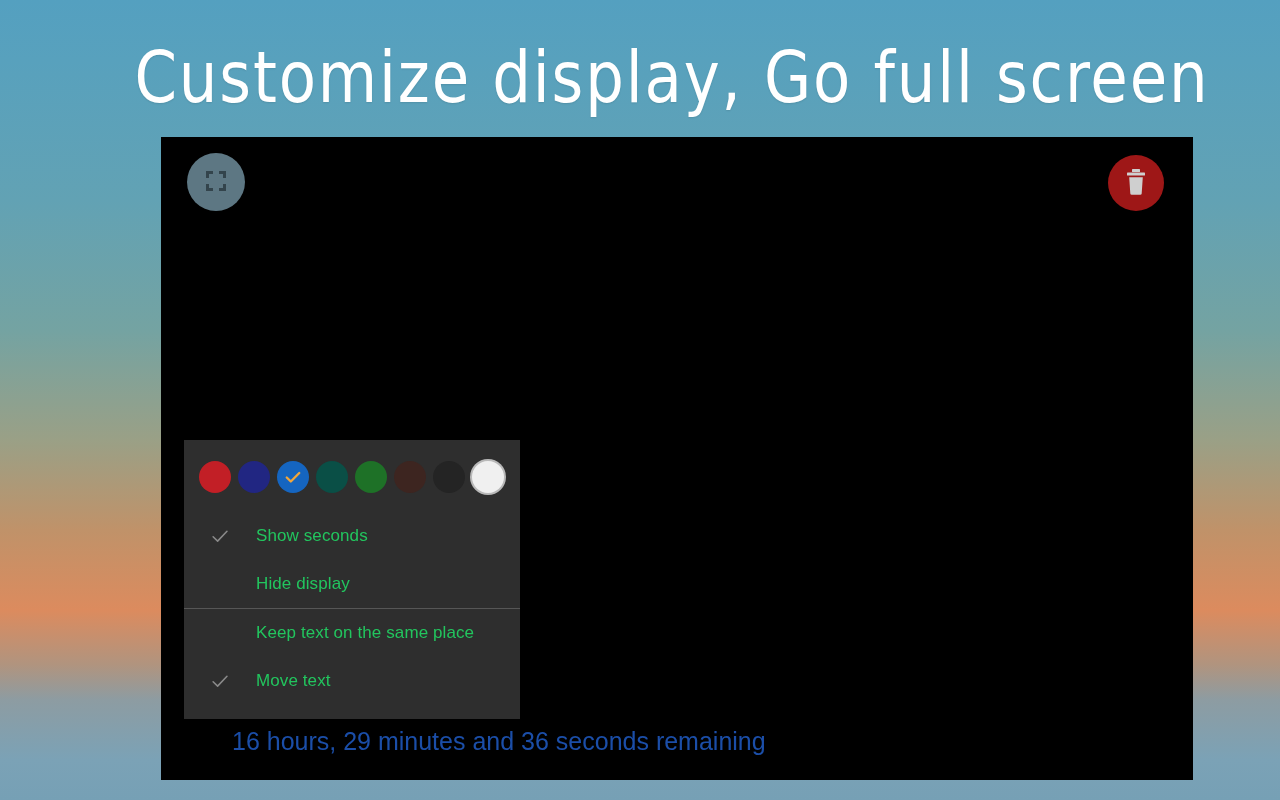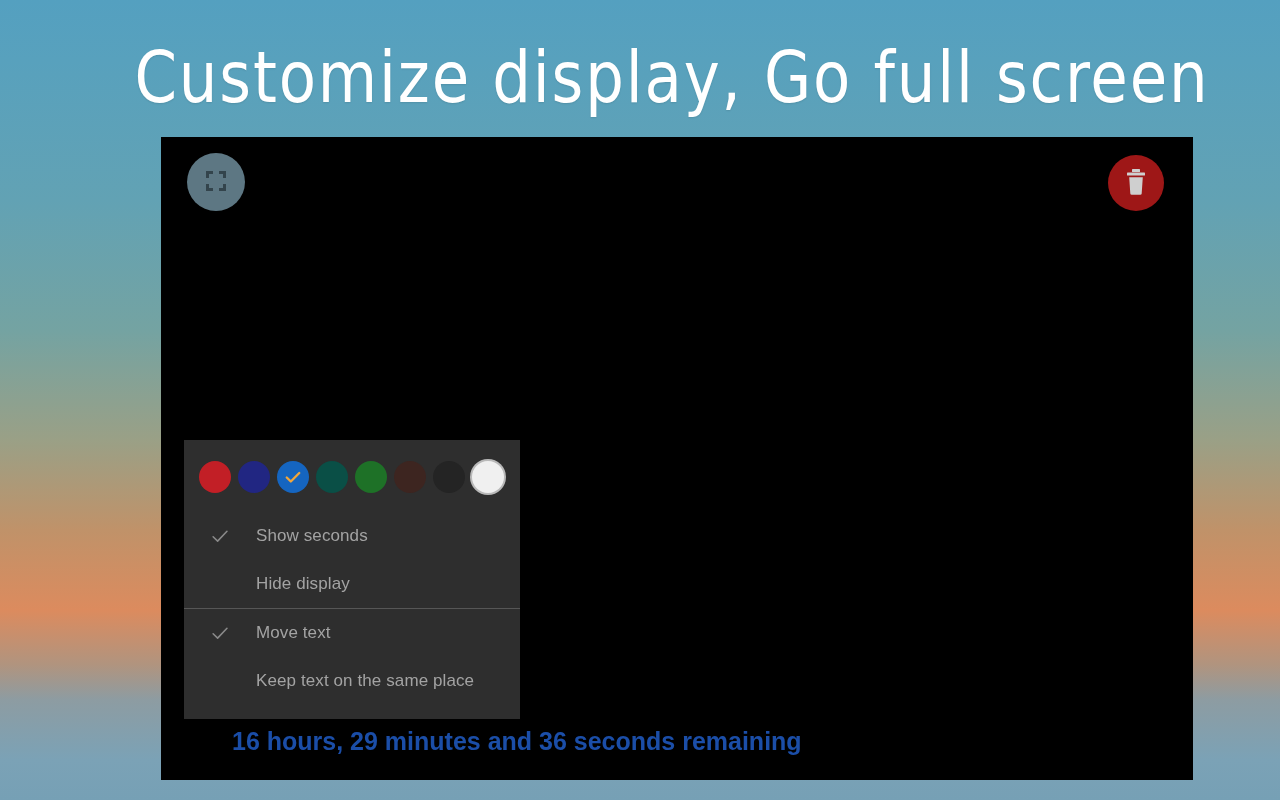--- a/index.html
+++ b/index.html
@@ -104,21 +104,21 @@
     height: 643px;
     pointer-events: none;
   }
 
   #clock-remaining {
     position: absolute;
     left: 71px;
     top: 588px;
     color: #1b4ea8;
     font-family: "Liberation Sans", sans-serif;
-    font-weight: 700;
+    font-weight: 400;
     font-size: 25px;
     line-height: 32px;
     white-space: nowrap;
   }
 
   
   #context-menu {
     position: absolute;
     left: 23px;
     top: 303px;
@@ -171,21 +171,21 @@
 
   .menu-check-slot {
     width: 72px;
     flex: 0 0 72px;
     display: flex;
     align-items: center;
     justify-content: center;
   }
 
   .menu-label {
-    color: #a3a3a3;
+    color: #22c55e;
     font-size: 17px;
     font-family: "Liberation Sans", sans-serif;
     font-weight: 400;
     letter-spacing: 0.1px;
     white-space: nowrap;
   }
 
   #menu-divider {
     height: 1px;
     background: #565656;
@@ -262,30 +262,30 @@
           <div class="menu-item">
             <div class="menu-check-slot"></div>
             <div class="menu-label">Hide display</div>
           </div>
         </div>
 
       <div id="menu-divider"></div>
 
       <div class="menu-section" id="motion-group">
           <div class="menu-item">
+            <div class="menu-check-slot"></div>
+            <div class="menu-label">Keep text on the same place</div>
+          </div>
+          <div class="menu-item">
             <div class="menu-check-slot">
               <svg width="22" height="22" viewBox="0 0 24 24">
                 <path d="M4.5 12.8 L9.4 17.6 L19.6 6.8" fill="none" stroke="#8a8a8a" stroke-width="1.7" stroke-linecap="round" stroke-linejoin="round"></path>
               </svg>
             </div>
             <div class="menu-label">Move text</div>
           </div>
-          <div class="menu-item">
-            <div class="menu-check-slot"></div>
-            <div class="menu-label">Keep text on the same place</div>
-          </div>
         </div>
 
       <div class="pad-bot"></div>
     </div>
 
   </div>
 </div>
 
 </body></html>

